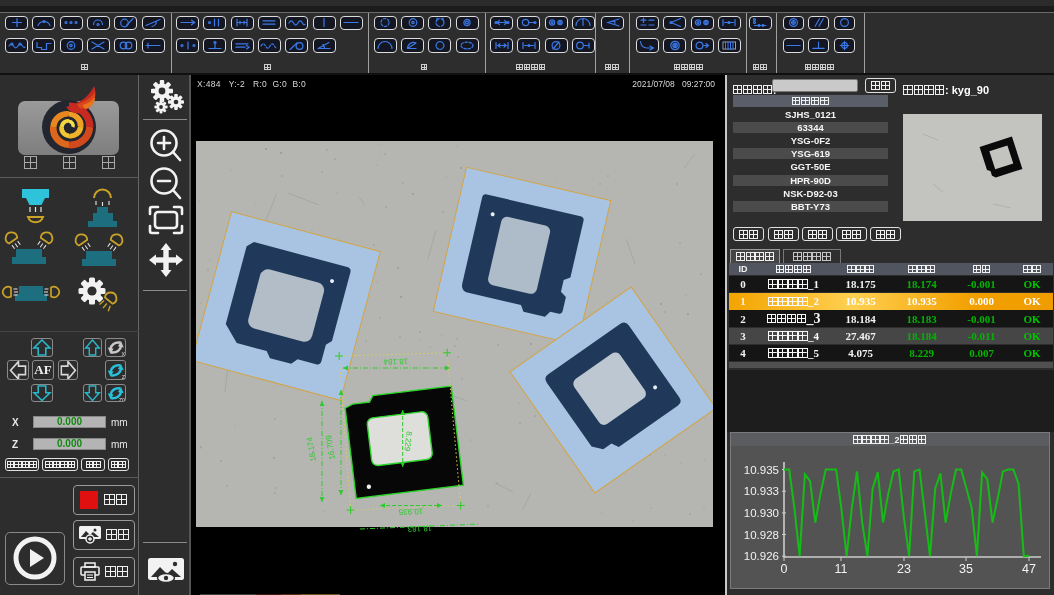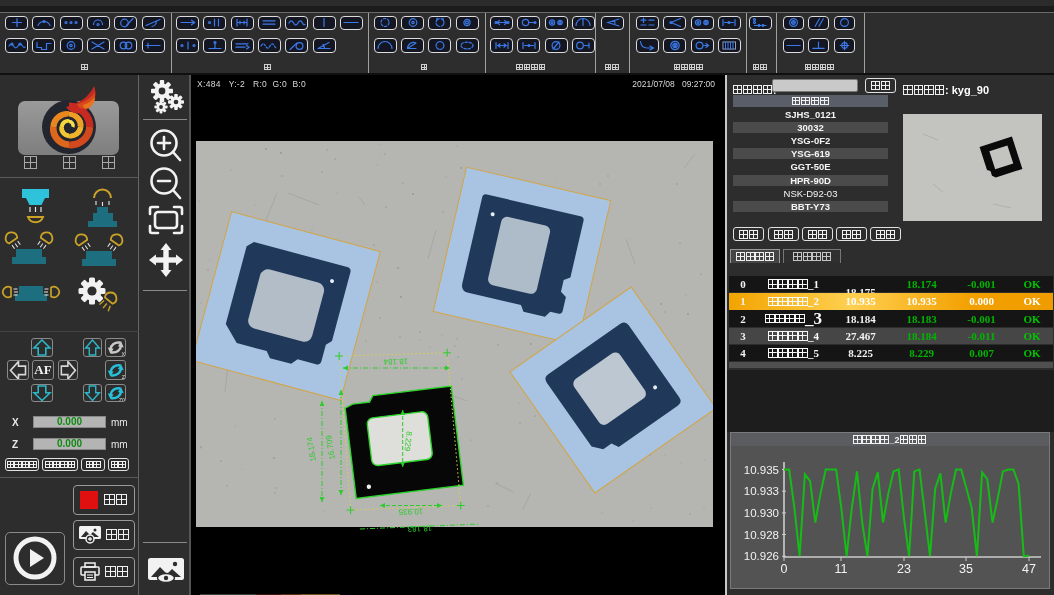--- a/index.html
+++ b/index.html
@@ -873,26 +873,26 @@
         <i class="z" style="width:9px;height:9px;margin-right:1px;color:#f0f0f0;"></i>
       </div>
 <div class="abs" style="left:176px;top:5px"><i class="z" style="width:9.5px;height:9.5px;margin-right:1px;color:#f0f0f0;"></i><i class="z" style="width:9.5px;height:9.5px;margin-right:1px;color:#f0f0f0;"></i><i class="z" style="width:9.5px;height:9.5px;margin-right:1px;color:#f0f0f0;"></i><i class="z" style="width:9.5px;height:9.5px;margin-right:1px;color:#f0f0f0;"></i><span style="font-size:11px;color:#fff;font-weight:bold">: kyg_90</span></div>
       <div class="abs" style="left:6px;top:20px;width:155px;height:11.5px;background:#5a5e68;display:flex;align-items:center;justify-content:center">
         <i class="z" style="width:8.5px;height:8.5px;margin-right:1px;color:#f0f0f0;"></i>
         <i class="z" style="width:8.5px;height:8.5px;margin-right:1px;color:#f0f0f0;"></i>
         <i class="z" style="width:8.5px;height:8.5px;margin-right:1px;color:#f0f0f0;"></i>
         <i class="z" style="width:8.5px;height:8.5px;margin-right:1px;color:#f0f0f0;"></i>
       </div>
       <div class="abs" style="left:6px;top:33.5px;width:155px;height:11.3px;background:transparent;display:flex;align-items:center;justify-content:center;font-size:9.5px;font-weight:bold;color:#f5f5f5">SJHS_0121</div>
-      <div class="abs" style="left:6px;top:46.7px;width:155px;height:11.3px;background:#4b4b4b;display:flex;align-items:center;justify-content:center;font-size:9.5px;font-weight:bold;color:#f5f5f5">30032</div>
+      <div class="abs" style="left:6px;top:46.7px;width:155px;height:11.3px;background:#4b4b4b;display:flex;align-items:center;justify-content:center;font-size:9.5px;font-weight:bold;color:#f5f5f5">63344</div>
       <div class="abs" style="left:6px;top:59.9px;width:155px;height:11.3px;background:transparent;display:flex;align-items:center;justify-content:center;font-size:9.5px;font-weight:bold;color:#f5f5f5">YSG-0F2</div>
       <div class="abs" style="left:6px;top:73.1px;width:155px;height:11.3px;background:#4b4b4b;display:flex;align-items:center;justify-content:center;font-size:9.5px;font-weight:bold;color:#f5f5f5">YSG-619</div>
       <div class="abs" style="left:6px;top:86.3px;width:155px;height:11.3px;background:transparent;display:flex;align-items:center;justify-content:center;font-size:9.5px;font-weight:bold;color:#f5f5f5">GGT-50E</div>
       <div class="abs" style="left:6px;top:99.5px;width:155px;height:11.3px;background:#4b4b4b;display:flex;align-items:center;justify-content:center;font-size:9.5px;font-weight:bold;color:#f5f5f5">HPR-90D</div>
-      <div class="abs" style="left:6px;top:112.7px;width:155px;height:11.3px;background:transparent;display:flex;align-items:center;justify-content:center;font-size:9.5px;font-weight:normal;color:#f5f5f5">NSK-D92-03</div>
+      <div class="abs" style="left:6px;top:112.7px;width:155px;height:11.3px;background:transparent;display:flex;align-items:center;justify-content:center;font-size:9.5px;font-weight:bold;color:#f5f5f5">NSK-D92-03</div>
       <div class="abs" style="left:6px;top:125.9px;width:155px;height:11.3px;background:#4b4b4b;display:flex;align-items:center;justify-content:center;font-size:9.5px;font-weight:bold;color:#f5f5f5">BBT-Y73</div>
       <div class="abs" style="left:176px;top:39px;width:139px;height:107px;background:#c3c3c0;overflow:hidden">
 <svg width="139" height="107" viewBox="0 0 139 107">
 <g transform="translate(98 44) rotate(-18)">
 <path d="M-17 -17h34v34h-28l-3-3v-5l-3-2z" fill="#0a0a0a"></path>
 <rect x="-9" y="-10" width="19" height="19" fill="#c3c3c0"></rect>
 </g>
 <path d="M20 20l15 6M90 90l18 4M30 70l10 8" stroke="#a8a8a4" stroke-width="0.7" fill="none"></path>
 </svg></div>
       <div class="abs btn" style="left:6px;top:152px;width:31px;height:14px;background:transparent">
@@ -920,32 +920,59 @@
         <i class="z" style="width:9px;height:9px;margin-right:0.5px;color:#f0f0f0;"></i>
         <i class="z" style="width:9px;height:9px;margin-right:0.5px;color:#f0f0f0;"></i>
         <i class="z" style="width:9px;height:9px;margin-right:0.5px;color:#f0f0f0;"></i>
       </div>
       <div class="abs" style="left:56px;top:174px;width:58px;height:14px;background:#2f2f2f;border:1px solid #777;border-bottom:none;display:flex;align-items:center;justify-content:center">
         <i class="z" style="width:9px;height:9px;margin-right:0.5px;color:#c5c5c5;"></i>
         <i class="z" style="width:9px;height:9px;margin-right:0.5px;color:#c5c5c5;"></i>
         <i class="z" style="width:9px;height:9px;margin-right:0.5px;color:#c5c5c5;"></i>
         <i class="z" style="width:9px;height:9px;margin-right:0.5px;color:#c5c5c5;"></i>
       </div>
+      <div class="abs" style="left:2px;top:188px;width:324px;height:12px;background:#51555f">
+        <div class="abs" style="left:0px;top:0;width:28px;height:100%;display:flex;align-items:center;justify-content:center;font-family:'Liberation Sans',sans-serif;font-weight:bold;font-size:9px;color:#f0f0f0">ID</div>
+        <div class="abs" style="left:28px;top:0;width:73px;height:100%;display:flex;align-items:center;justify-content:center">
+          <i class="z" style="width:8.5px;height:8.5px;margin-right:0.5px;color:#f0f0f0;"></i>
+          <i class="z" style="width:8.5px;height:8.5px;margin-right:0.5px;color:#f0f0f0;"></i>
+          <i class="z" style="width:8.5px;height:8.5px;margin-right:0.5px;color:#f0f0f0;"></i>
+          <i class="z" style="width:8.5px;height:8.5px;margin-right:0.5px;color:#f0f0f0;"></i>
+        </div>
+        <div class="abs" style="left:101px;top:0;width:61px;height:100%;display:flex;align-items:center;justify-content:center">
+          <i class="z" style="width:8.5px;height:8.5px;margin-right:0.5px;color:#f0f0f0;"></i>
+          <i class="z" style="width:8.5px;height:8.5px;margin-right:0.5px;color:#f0f0f0;"></i>
+          <i class="z" style="width:8.5px;height:8.5px;margin-right:0.5px;color:#f0f0f0;"></i>
+        </div>
+        <div class="abs" style="left:162px;top:0;width:61px;height:100%;display:flex;align-items:center;justify-content:center">
+          <i class="z" style="width:8.5px;height:8.5px;margin-right:0.5px;color:#f0f0f0;"></i>
+          <i class="z" style="width:8.5px;height:8.5px;margin-right:0.5px;color:#f0f0f0;"></i>
+          <i class="z" style="width:8.5px;height:8.5px;margin-right:0.5px;color:#f0f0f0;"></i>
+        </div>
+        <div class="abs" style="left:223px;top:0;width:59px;height:100%;display:flex;align-items:center;justify-content:center">
+          <i class="z" style="width:8.5px;height:8.5px;margin-right:0.5px;color:#f0f0f0;"></i>
+          <i class="z" style="width:8.5px;height:8.5px;margin-right:0.5px;color:#f0f0f0;"></i>
+        </div>
+        <div class="abs" style="left:282px;top:0;width:42px;height:100%;display:flex;align-items:center;justify-content:center">
+          <i class="z" style="width:8.5px;height:8.5px;margin-right:0.5px;color:#f0f0f0;"></i>
+          <i class="z" style="width:8.5px;height:8.5px;margin-right:0.5px;color:#f0f0f0;"></i>
+        </div>
+      </div>
       <div class="abs" style="left:2px;top:201px;width:324px;height:16.4px;background:#151515">
         <div class="abs" style="left:0px;top:0;width:28px;height:100%;display:flex;align-items:center;justify-content:center;font-family:'Liberation Serif',serif;font-weight:bold;font-size:11px;color:#f2f2f2">0</div>
         <div class="abs" style="left:28px;top:0;width:73px;height:100%;display:flex;align-items:center;justify-content:center">
           <span style="display:flex;align-items:center">
             <i class="z" style="width:9.5px;height:9.5px;margin-right:0.5px;color:#f8f8f8;"></i>
             <i class="z" style="width:9.5px;height:9.5px;margin-right:0.5px;color:#f8f8f8;"></i>
             <i class="z" style="width:9.5px;height:9.5px;margin-right:0.5px;color:#f8f8f8;"></i>
             <i class="z" style="width:9.5px;height:9.5px;margin-right:0.5px;color:#f8f8f8;"></i>
             <span style="font-family:'Liberation Serif',serif;font-size:11px;color:#f8f8f8;font-weight:bold">_1</span>
           </span>
         </div>
-        <div class="abs" style="left:101px;top:8px;width:61px;height:100%;display:flex;align-items:center;justify-content:center;font-family:'Liberation Serif',serif;font-weight:bold;font-size:11px;color:#f2f2f2">18.175</div>
+        <div class="abs" style="left:101px;top:0;width:61px;height:100%;display:flex;align-items:center;justify-content:center;font-family:'Liberation Serif',serif;font-weight:bold;font-size:11px;color:#f2f2f2">18.175</div>
         <div class="abs" style="left:162px;top:0;width:61px;height:100%;display:flex;align-items:center;justify-content:center;font-family:'Liberation Serif',serif;font-weight:bold;font-size:11px;color:#00b400">18.174</div>
         <div class="abs" style="left:223px;top:0;width:59px;height:100%;display:flex;align-items:center;justify-content:center;font-family:'Liberation Serif',serif;font-weight:bold;font-size:11px;color:#00b400">-0.001</div>
         <div class="abs" style="left:282px;top:0;width:42px;height:100%;display:flex;align-items:center;justify-content:center;font-family:'Liberation Serif',serif;font-weight:bold;font-size:11px;color:#00c400">OK</div>
       </div>
       <div class="abs" style="left:2px;top:218.2px;width:324px;height:16.4px;background:linear-gradient(90deg,#f2a400,#ffd051 38%,#f2a000 75%,#ef9c00)">
         <div class="abs" style="left:0px;top:0;width:28px;height:100%;display:flex;align-items:center;justify-content:center;font-family:'Liberation Serif',serif;font-weight:bold;font-size:11px;color:#f2f2f2">1</div>
         <div class="abs" style="left:28px;top:0;width:73px;height:100%;display:flex;align-items:center;justify-content:center">
           <span style="display:flex;align-items:center">
             <i class="z" style="width:9.5px;height:9.5px;margin-right:0.5px;color:#f8f8f8;"></i>
             <i class="z" style="width:9.5px;height:9.5px;margin-right:0.5px;color:#f8f8f8;"></i>
@@ -960,21 +987,21 @@
         <div class="abs" style="left:282px;top:0;width:42px;height:100%;display:flex;align-items:center;justify-content:center;font-family:'Liberation Serif',serif;font-weight:bold;font-size:11px;color:#fff">OK</div>
       </div>
       <div class="abs" style="left:2px;top:235.39999999999998px;width:324px;height:16.4px;background:#151515">
         <div class="abs" style="left:0px;top:0;width:28px;height:100%;display:flex;align-items:center;justify-content:center;font-family:'Liberation Serif',serif;font-weight:bold;font-size:11px;color:#f2f2f2">2</div>
         <div class="abs" style="left:28px;top:0;width:73px;height:100%;display:flex;align-items:center;justify-content:center">
           <span style="display:flex;align-items:center">
             <i class="z" style="width:9.5px;height:9.5px;margin-right:0.5px;color:#f8f8f8;"></i>
             <i class="z" style="width:9.5px;height:9.5px;margin-right:0.5px;color:#f8f8f8;"></i>
             <i class="z" style="width:9.5px;height:9.5px;margin-right:0.5px;color:#f8f8f8;"></i>
             <i class="z" style="width:9.5px;height:9.5px;margin-right:0.5px;color:#f8f8f8;"></i>
-            <span style="font-family:'Liberation Serif',serif;font-size:17px;color:#f8f8f8;font-weight:bold">_3</span>
+            <span style="font-family:'Liberation Serif',serif;font-size:14px;color:#f8f8f8;font-weight:bold">_3</span>
           </span>
         </div>
         <div class="abs" style="left:101px;top:0;width:61px;height:100%;display:flex;align-items:center;justify-content:center;font-family:'Liberation Serif',serif;font-weight:bold;font-size:11px;color:#f2f2f2">18.184</div>
         <div class="abs" style="left:162px;top:0;width:61px;height:100%;display:flex;align-items:center;justify-content:center;font-family:'Liberation Serif',serif;font-weight:bold;font-size:11px;color:#00b400">18.183</div>
         <div class="abs" style="left:223px;top:0;width:59px;height:100%;display:flex;align-items:center;justify-content:center;font-family:'Liberation Serif',serif;font-weight:bold;font-size:11px;color:#00b400">-0.001</div>
         <div class="abs" style="left:282px;top:0;width:42px;height:100%;display:flex;align-items:center;justify-content:center;font-family:'Liberation Serif',serif;font-weight:bold;font-size:11px;color:#00c400">OK</div>
       </div>
       <div class="abs" style="left:2px;top:252.59999999999997px;width:324px;height:16.4px;background:#464646">
         <div class="abs" style="left:0px;top:0;width:28px;height:100%;display:flex;align-items:center;justify-content:center;font-family:'Liberation Serif',serif;font-weight:bold;font-size:11px;color:#f2f2f2">3</div>
         <div class="abs" style="left:28px;top:0;width:73px;height:100%;display:flex;align-items:center;justify-content:center">
@@ -995,21 +1022,21 @@
         <div class="abs" style="left:0px;top:0;width:28px;height:100%;display:flex;align-items:center;justify-content:center;font-family:'Liberation Serif',serif;font-weight:bold;font-size:11px;color:#f2f2f2">4</div>
         <div class="abs" style="left:28px;top:0;width:73px;height:100%;display:flex;align-items:center;justify-content:center">
           <span style="display:flex;align-items:center">
             <i class="z" style="width:9.5px;height:9.5px;margin-right:0.5px;color:#f8f8f8;"></i>
             <i class="z" style="width:9.5px;height:9.5px;margin-right:0.5px;color:#f8f8f8;"></i>
             <i class="z" style="width:9.5px;height:9.5px;margin-right:0.5px;color:#f8f8f8;"></i>
             <i class="z" style="width:9.5px;height:9.5px;margin-right:0.5px;color:#f8f8f8;"></i>
             <span style="font-family:'Liberation Serif',serif;font-size:11px;color:#f8f8f8;font-weight:bold">_5</span>
           </span>
         </div>
-        <div class="abs" style="left:101px;top:0;width:61px;height:100%;display:flex;align-items:center;justify-content:center;font-family:'Liberation Serif',serif;font-weight:bold;font-size:11px;color:#f2f2f2">8.225</div>
+        <div class="abs" style="left:101px;top:0;width:61px;height:100%;display:flex;align-items:center;justify-content:center;font-family:'Liberation Serif',serif;font-weight:bold;font-size:11px;color:#f2f2f2">4.075</div>
         <div class="abs" style="left:162px;top:0;width:61px;height:100%;display:flex;align-items:center;justify-content:center;font-family:'Liberation Serif',serif;font-weight:bold;font-size:11px;color:#00b400">8.229</div>
         <div class="abs" style="left:223px;top:0;width:59px;height:100%;display:flex;align-items:center;justify-content:center;font-family:'Liberation Serif',serif;font-weight:bold;font-size:11px;color:#00b400">0.007</div>
         <div class="abs" style="left:282px;top:0;width:42px;height:100%;display:flex;align-items:center;justify-content:center;font-family:'Liberation Serif',serif;font-weight:bold;font-size:11px;color:#00c400">OK</div>
       </div>
       <div class="abs" style="left:2px;top:287px;width:324px;height:6px;background:#505050"></div>
       <div class="abs" style="left:0px;top:295px;width:329px;height:62px;background:#1d1d1d"></div>
       <div class="abs" style="left:3px;top:357px;width:320px;height:157px;background:#535353;border:1px solid #7a7a7a">
 <div style="height:13px;background:#5a5c5f;display:flex;align-items:center;justify-content:center">
           <i class="z" style="width:8.5px;height:8.5px;margin-right:0.5px;color:#f2f2f2;"></i>
           <i class="z" style="width:8.5px;height:8.5px;margin-right:0.5px;color:#f2f2f2;"></i>

